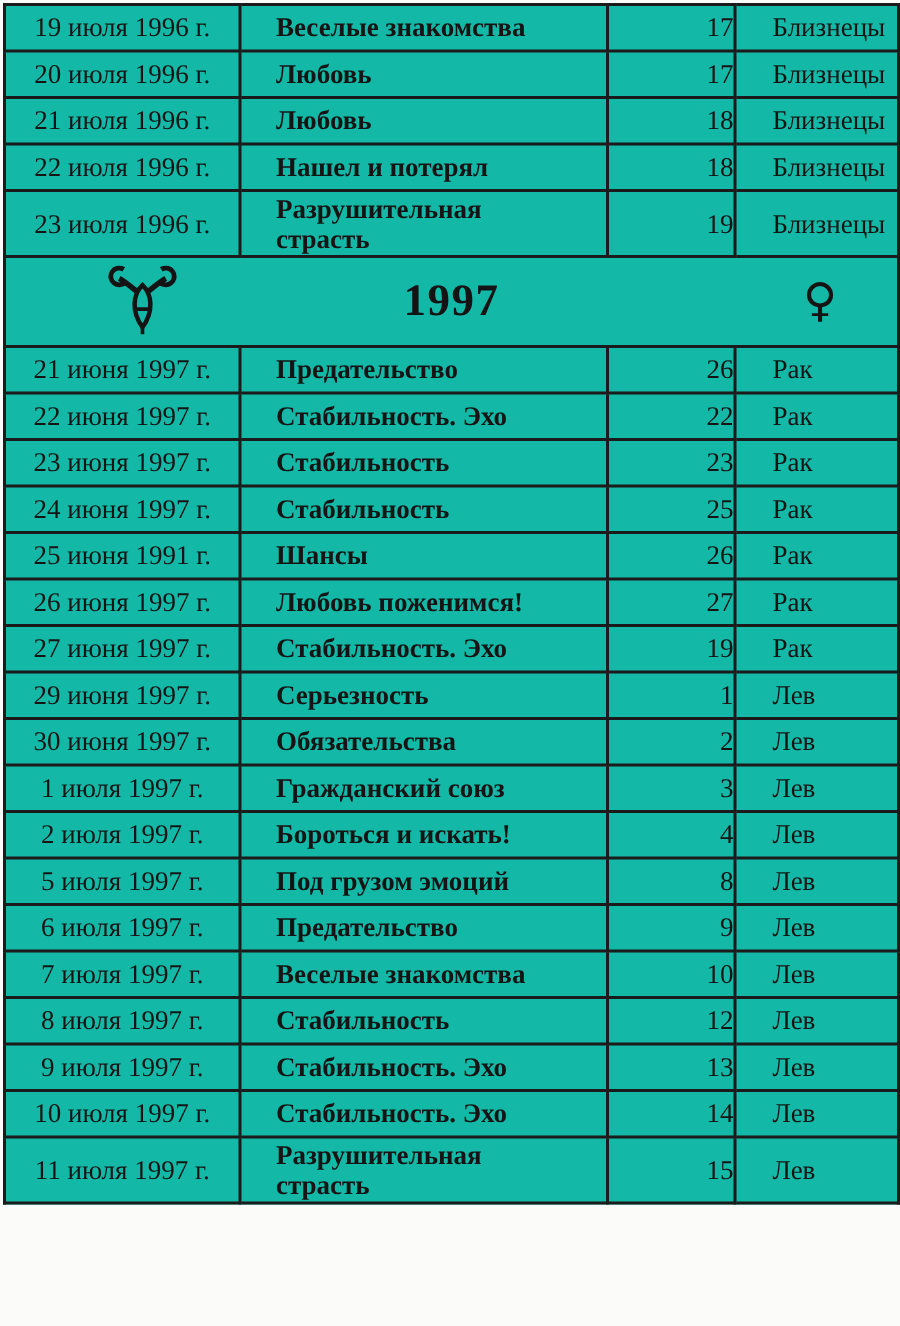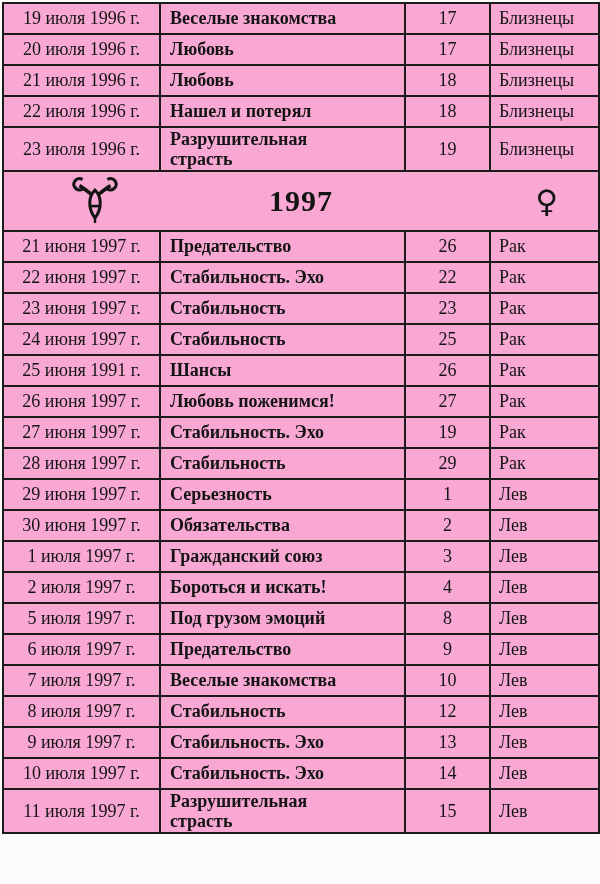--- a/index.html
+++ b/index.html
@@ -9,42 +9,42 @@
     overflow: hidden;
     font-family: "Liberation Serif", serif;
     color: #141414;
   }
   .page { position: relative; width: 600px; height: 884px; }
   table.astro {
     border-collapse: collapse;
     table-layout: fixed;
     width: 596px;
     margin: 2px 13px 0 2px;
-    background: #f9a8d4;
+    background: #14b8a6;
   }
   col.c-date  { width: 157px; }
   col.c-title { width: 245px; }
   col.c-num   { width: 85px; }
   col.c-sign  { width: 109px; }
   td {
     border: 2px solid #1b1b1b;
     font-size: 18px;
     line-height: 1.12;
     vertical-align: middle;
     padding: 0;
     overflow: hidden;
   }
   tr.row       { height: 31px; }
   tr.row-tall  { height: 44px; }
   tr.year-row  { height: 60px; }
   td.date  { text-align: center; }
-  td.title { font-weight: bold; padding-left: 9px; }
+  td.title { font-weight: bold; padding-left: 23px; }
   td.title .wrapbox { display: inline-block; max-width: 182px; }
-  td.num   { text-align: center; }
-  td.sign  { padding-left: 8px; }
+  td.num   { text-align: right; }
+  td.sign  { padding-left: 24px; }
   td.year-cell { position: relative; text-align: center; }
   .year-text {
     font-size: 30px;
     font-weight: bold;
     letter-spacing: 1px;
   }
   .crab-wrap {
     position: absolute;
     left: 62px; top: 50%;
     transform: translateY(-52%);
@@ -158,26 +158,20 @@
       <td class="num">27</td>
       <td class="sign">Рак</td>
     </tr>
     <tr class="row">
       <td class="date">27 июня 1997 г.</td>
       <td class="title"><span class="wrapbox">Стабильность. Эхо</span></td>
       <td class="num">19</td>
       <td class="sign">Рак</td>
     </tr>
     <tr class="row">
-      <td class="date">28 июня 1997 г.</td>
-      <td class="title"><span class="wrapbox">Стабильность</span></td>
-      <td class="num">29</td>
-      <td class="sign">Рак</td>
-    </tr>
-    <tr class="row">
       <td class="date">29 июня 1997 г.</td>
       <td class="title"><span class="wrapbox">Серьезность</span></td>
       <td class="num">1</td>
       <td class="sign">Лев</td>
     </tr>
     <tr class="row">
       <td class="date">30 июня 1997 г.</td>
       <td class="title"><span class="wrapbox">Обязательства</span></td>
       <td class="num">2</td>
       <td class="sign">Лев</td>

